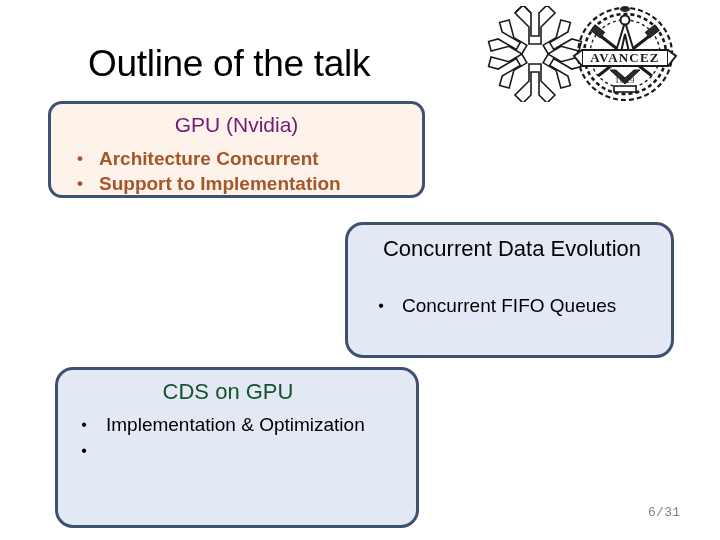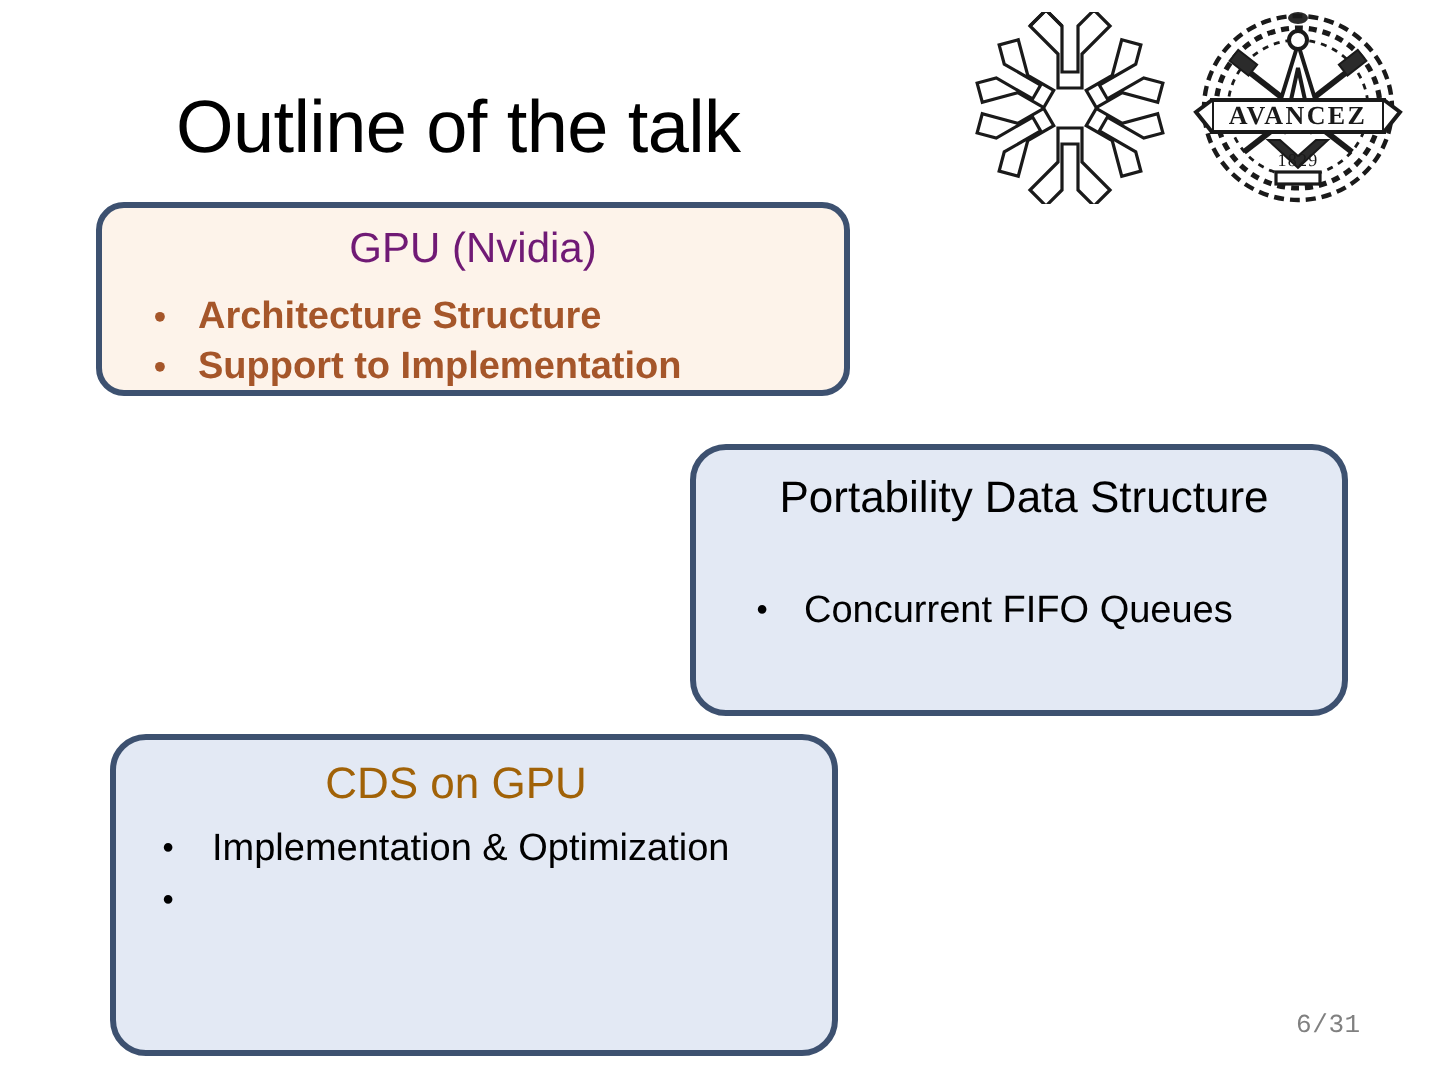--- a/index.html
+++ b/index.html
@@ -39,21 +39,21 @@
   .logo {
     position: absolute;
   }
   #logo-chalmers {
     left: 481px;
     top: 6px;
     width: 108px;
     height: 96px;
   }
   #logo-seal {
-    left: 596px;
+    left: 572px;
     top: 4px;
     width: 106px;
     height: 100px;
   }
 
   
   .rbox {
     position: absolute;
     box-sizing: border-box;
     border: 3px solid #3d5170;
@@ -106,21 +106,21 @@
     text-align: center;
   }
   #cdsgpu-heading {
     position: absolute;
     left: 0px;
     top: 8px;
     width: 340px;
     font-size: 22px;
     line-height: 28px;
     font-weight: 400;
-    color: #a16207;
+    color: #14532d;
     text-align: center;
   }
 
   
   .bullet-list {
     position: absolute;
     margin: 0;
     padding: 0;
     list-style: none;
   }
@@ -269,31 +269,31 @@
       <text x="53" y="58" font-family="'Liberation Serif', serif" font-size="13" font-weight="bold" fill="#1a1a1a" text-anchor="middle" letter-spacing="1.2">AVANCEZ</text>
       <text x="53" y="79" font-family="'Liberation Serif', serif" font-size="9" fill="#1a1a1a" text-anchor="middle" letter-spacing="0.6">1829</text>
     </svg>
   </div>
 
   <div class="rbox" id="box-gpu">
     <div id="gpu-heading">GPU (Nvidia)</div>
     <ul class="bullet-list" id="gpu-bullets">
       <li class="bullet-row">
         <span class="bullet-dot">•</span>
-        <span class="bullet-text">Architecture Structure</span>
+        <span class="bullet-text">Architecture Concurrent</span>
       </li>
       <li class="bullet-row">
         <span class="bullet-dot">•</span>
         <span class="bullet-text">Support to Implementation</span>
       </li>
     </ul>
   </div>
 
   <div class="rbox" id="box-cds">
-    <div id="cds-heading">Portability Data Structure</div>
+    <div id="cds-heading">Concurrent Data Evolution</div>
     <ul class="bullet-list" id="cds-bullets">
       <li class="bullet-row">
         <span class="bullet-dot">•</span>
         <span class="bullet-text">Concurrent FIFO Queues</span>
       </li>
     </ul>
   </div>
 
   <div class="rbox" id="box-cdsgpu">
     <div id="cdsgpu-heading">CDS on GPU</div>

